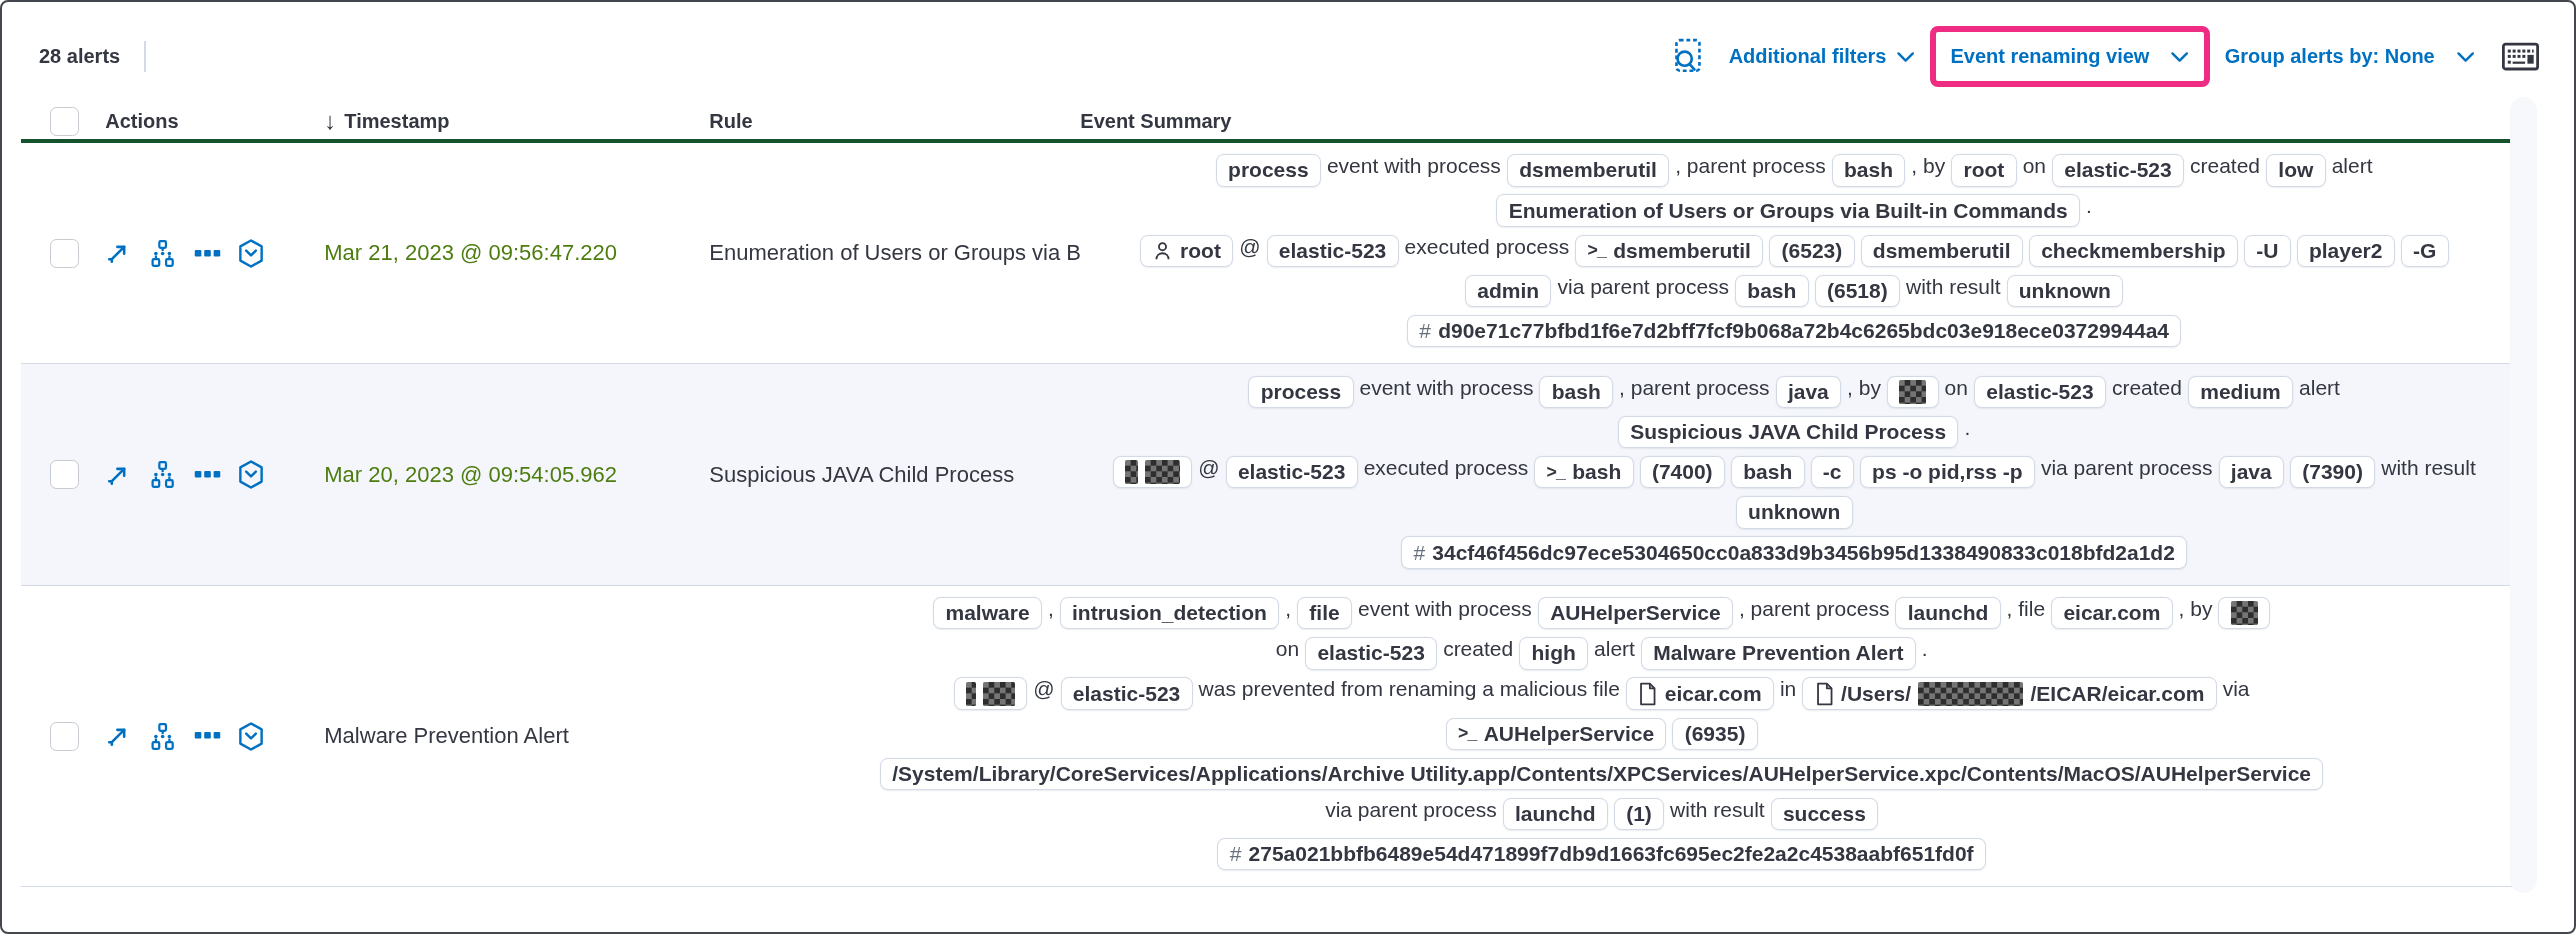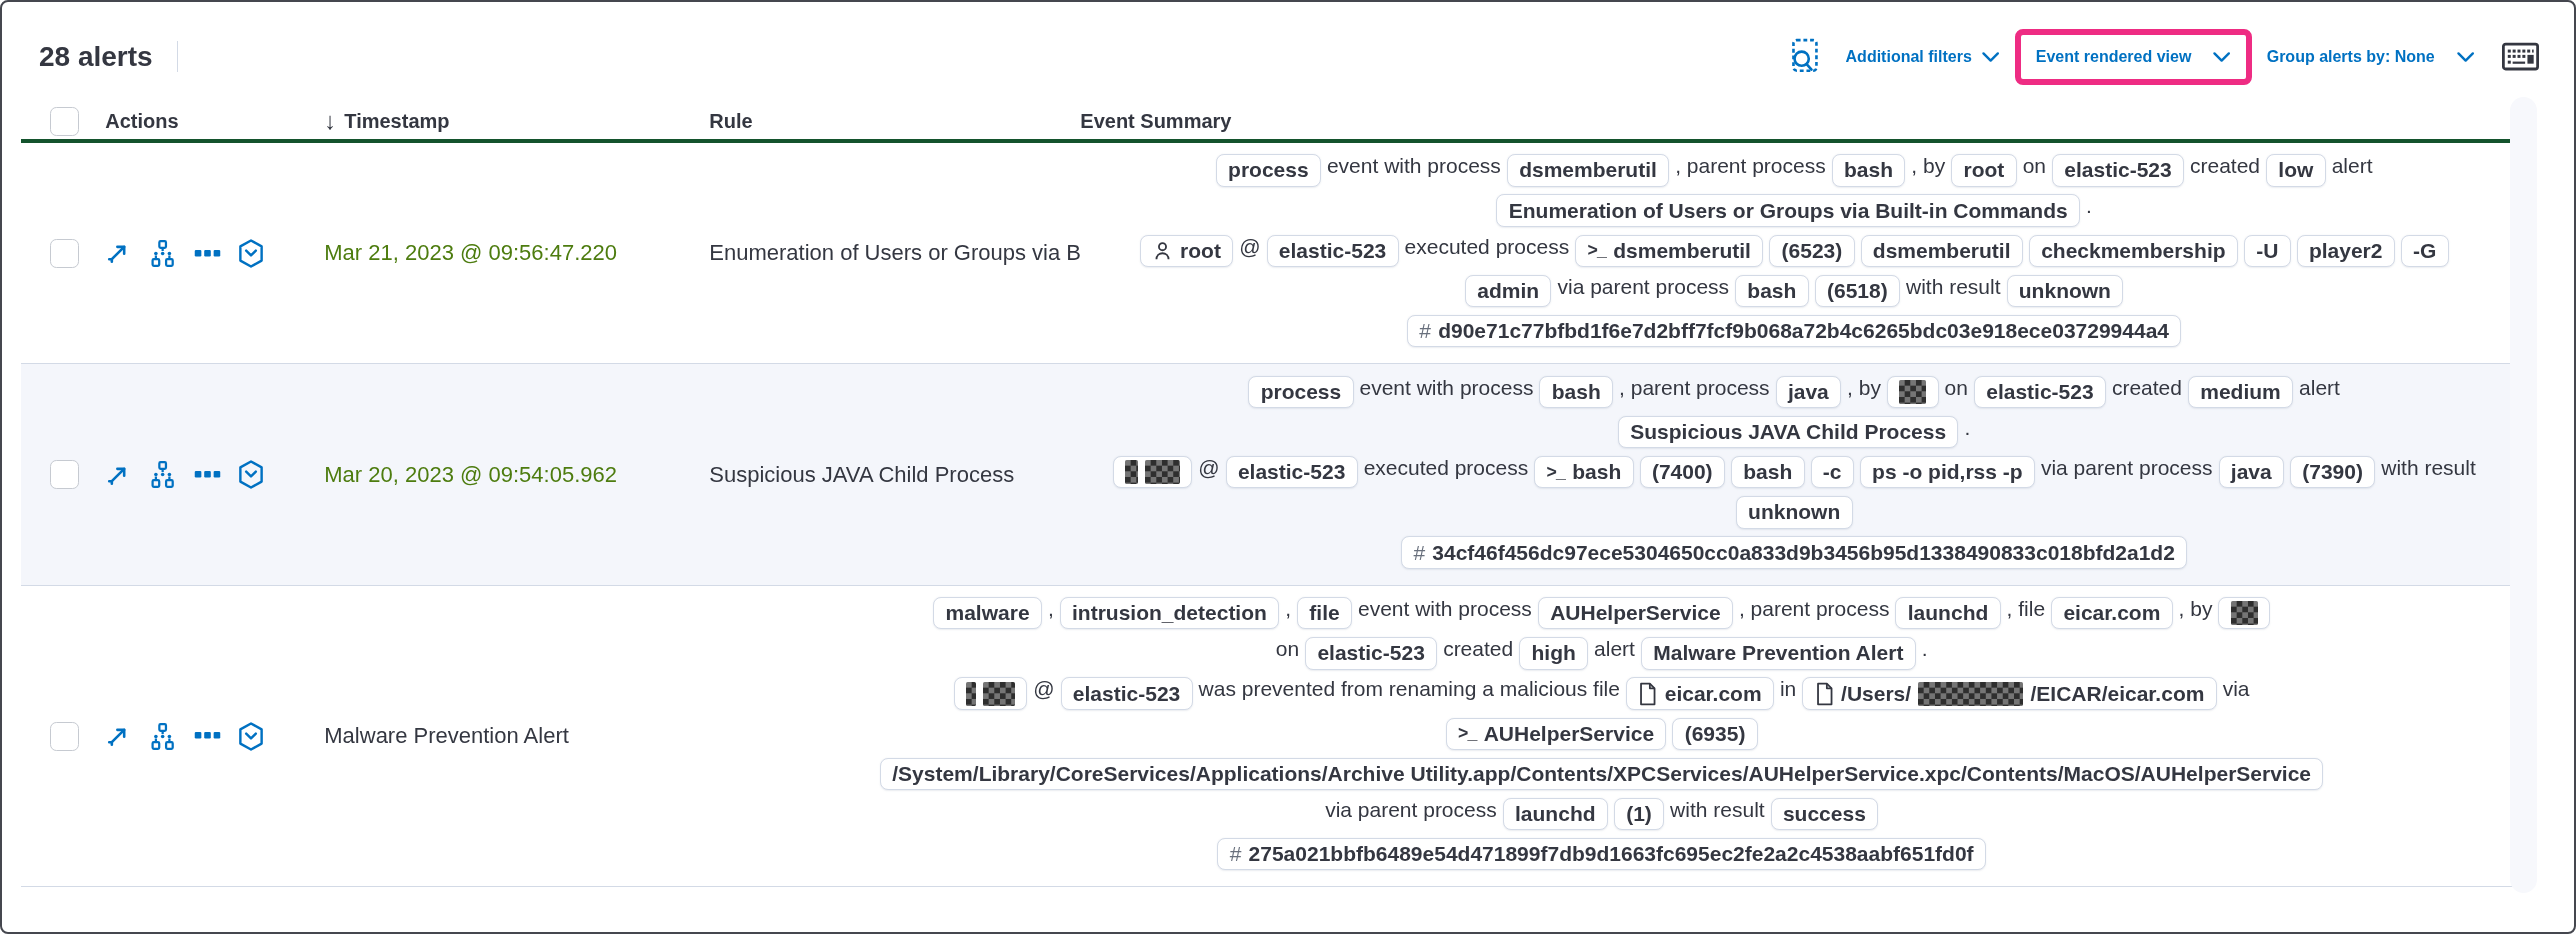--- a/index.html
+++ b/index.html
@@ -7,25 +7,25 @@
   body { font-family: "Liberation Sans", sans-serif; color:#343741; }
 
   .frame{
     width:2576px; height:934px; background:#fff;
     border:2.4px solid #45474f; border-radius:8px;
     position:relative; overflow:hidden;
   }
 
   
   .toolbar{ height:101px; display:flex; align-items:center; padding:8px 35px 0 37px; }
-  .alert-count{ font-size:28px; font-weight:700; color:#343741; }
+  .alert-count{ font-size:20px; font-weight:700; color:#343741; }
   .vsep{ width:1.6px; height:31px; background:#d3dae6; margin-left:24px; }
   .toolbar-right{ margin-left:auto; display:flex; align-items:center; color:#0071c2; }
   .tbtn{ background:none; border:none; color:#0071c2; font-family:inherit;
-         font-size:16px; font-weight:700; display:flex; align-items:center; gap:9.7px;
+         font-size:20px; font-weight:700; display:flex; align-items:center; gap:9.7px;
          cursor:pointer; white-space:nowrap; }
   .inspect-btn{ background:none;border:none;cursor:pointer; margin-right:22.6px; display:flex; }
   .hl-box{ border:6.4px solid #ee2c83; border-radius:8px; padding:13px 14.5px; margin:-19.3px 14.5px; }
   .kbd-btn{ background:none;border:none;cursor:pointer; margin-left:27px; display:flex; }
   .gap-l{ margin-left:11.3px; }
 
   
   .grid{ margin:0 53px 0 19.3px; }
   .ghead{ display:flex; align-items:center; height:40px; padding-left:29px;
           font-size:20px; font-weight:700; color:#343741; border-bottom:4px solid #14532d; }
@@ -87,21 +87,21 @@
         <span>Additional filters</span>
         <span>
           <svg class="ic" width="19.3" height="12" viewBox="0 0 24 15" fill="none" stroke="#0071c2" stroke-width="3" stroke-linecap="round" stroke-linejoin="round">
               <path d="M3 3 L12 12 L21 3"></path>
             </svg>
         </span>
       </button>
 
       <span class="hl-box">
         <button class="tbtn">
-          <span>Event rendered view</span>
+          <span>Event renaming view</span>
           <span class="gap-l">
             <svg class="ic" width="19.3" height="12" viewBox="0 0 24 15" fill="none" stroke="#0071c2" stroke-width="3" stroke-linecap="round" stroke-linejoin="round">
                 <path d="M3 3 L12 12 L21 3"></path>
               </svg>
           </span>
         </button>
       </span>
 
       <button class="tbtn">
         <span>Group alerts by: None</span>

